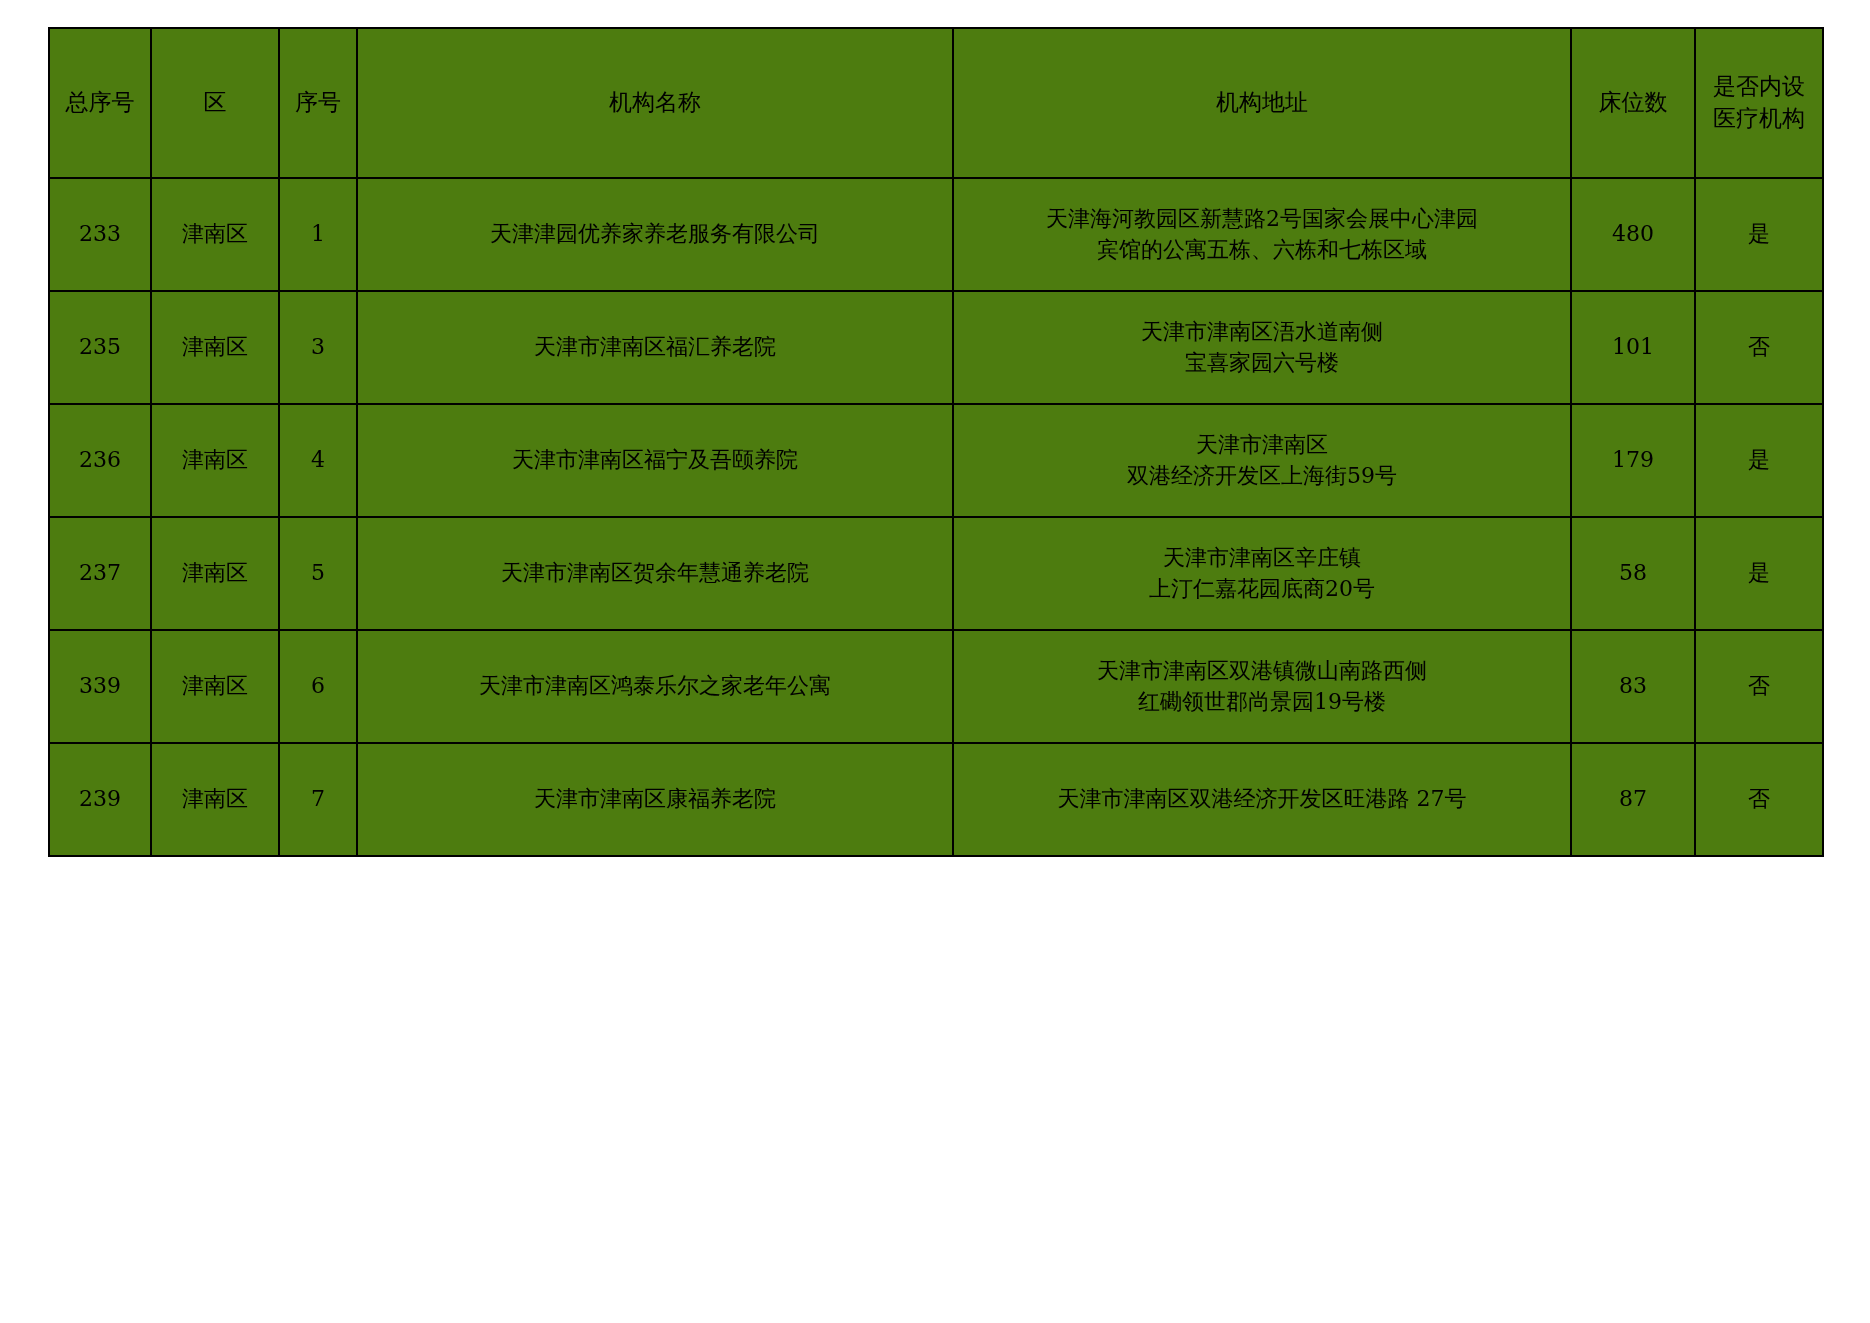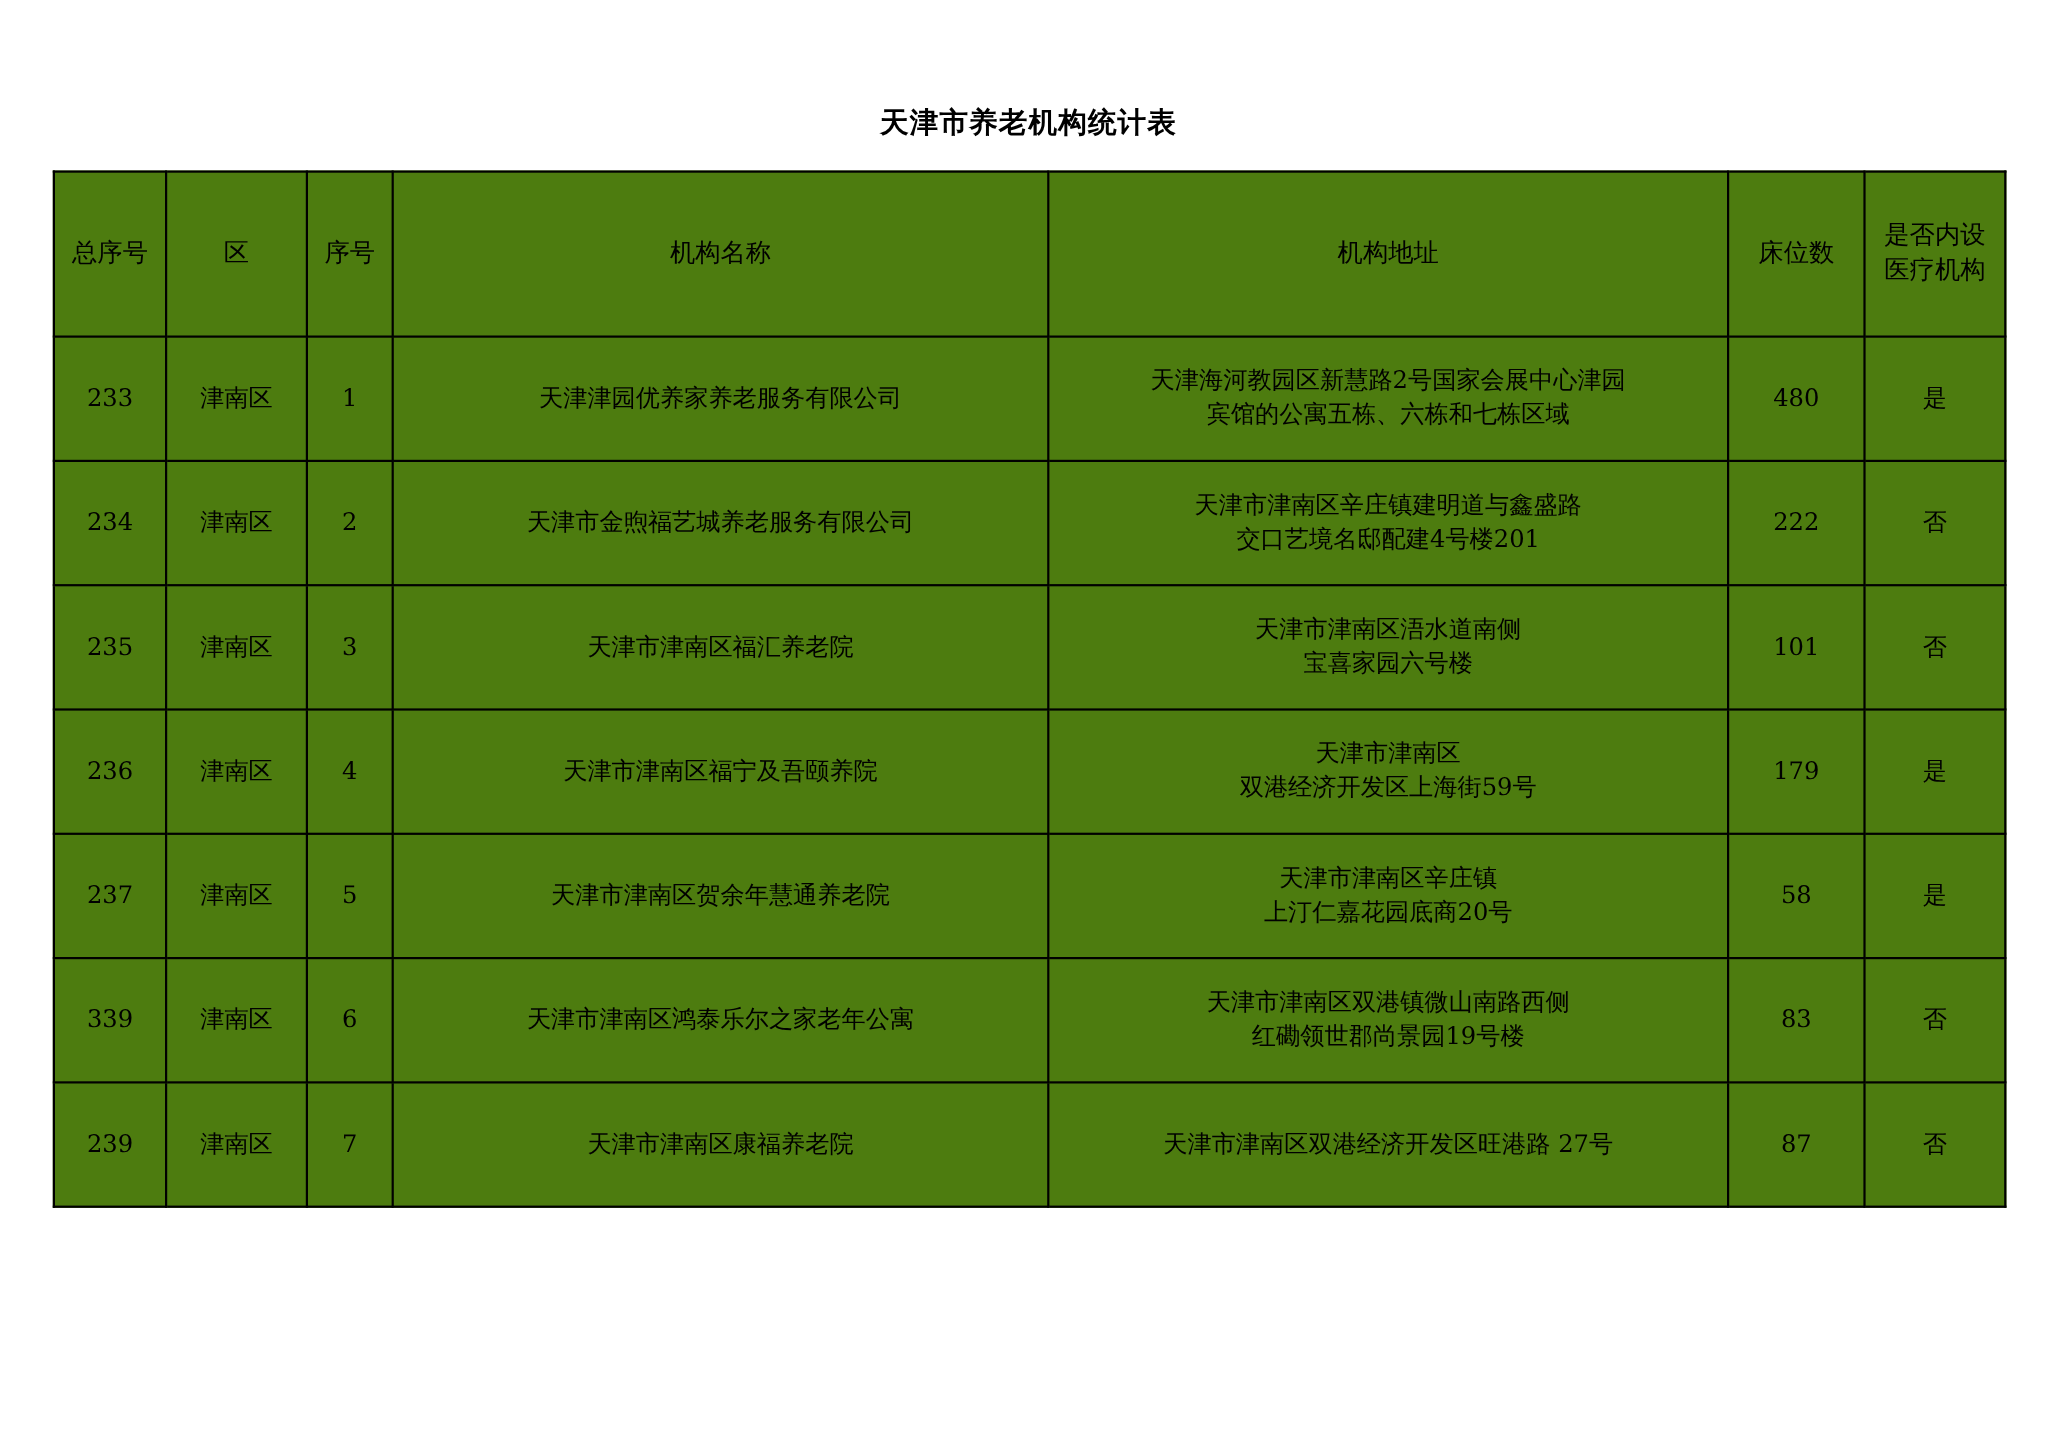--- a/index.html
+++ b/index.html
@@ -70,21 +70,20 @@
   .col-med    { width: 128px; }
 
   .addr-line { display: block; white-space: nowrap; text-align: center; }
   .hdr-med { line-height: 1.3; margin-left: 44px; }
 </style>
 </head>
 <body>
 
 <div class="page">
 
-  <h1 class="doc-title">天津市养老机构统计表</h1>
 
   <div class="table-wrap">
     <table class="stat-table">
       <colgroup>
         <col class="col-total">
         <col class="col-dist">
         <col class="col-seq">
         <col class="col-name">
         <col class="col-addr">
         <col class="col-beds">
@@ -106,32 +105,20 @@
             <td>233</td>
             <td>津南区</td>
             <td>1</td>
             <td>天津津园优养家养老服务有限公司</td>
             <td>
               <span class="addr-line">天津海河教园区新慧路2号国家会展中心津园</span>
               <span class="addr-line">宾馆的公寓五栋、六栋和七栋区域</span>
             </td>
             <td>480</td>
             <td>是</td>
-          </tr>
-          <tr>
-            <td>234</td>
-            <td>津南区</td>
-            <td>2</td>
-            <td>天津市金煦福艺城养老服务有限公司</td>
-            <td>
-              <span class="addr-line">天津市津南区辛庄镇建明道与鑫盛路</span>
-              <span class="addr-line">交口艺境名邸配建4号楼201</span>
-            </td>
-            <td>222</td>
-            <td>否</td>
           </tr>
           <tr>
             <td>235</td>
             <td>津南区</td>
             <td>3</td>
             <td>天津市津南区福汇养老院</td>
             <td>
               <span class="addr-line">天津市津南区浯水道南侧</span>
               <span class="addr-line">宝喜家园六号楼</span>
             </td>

